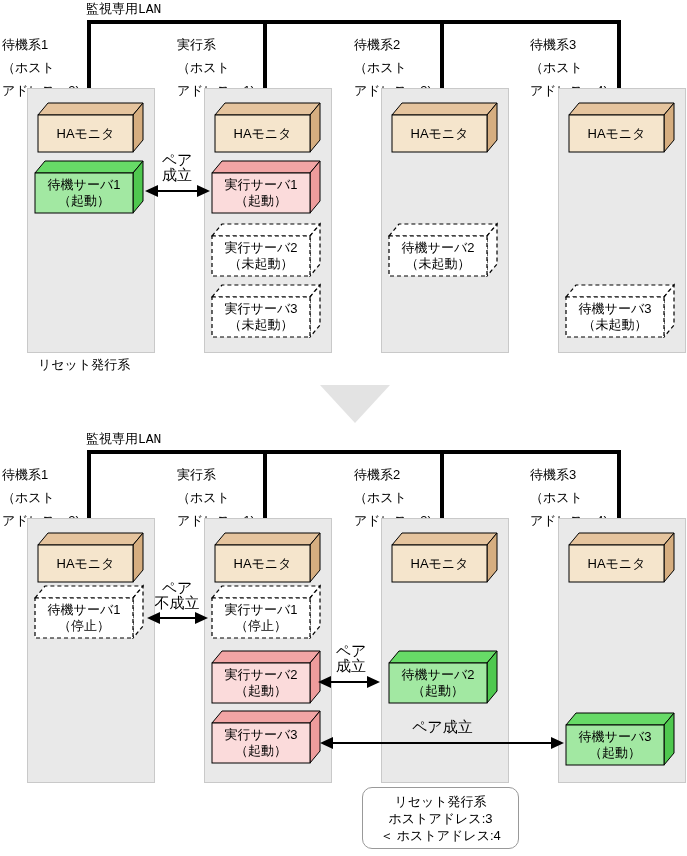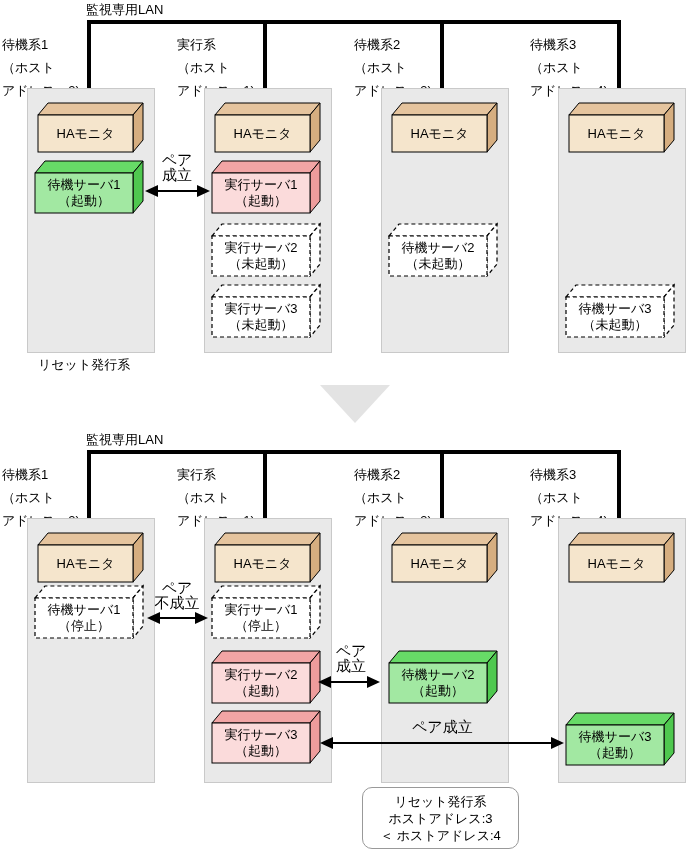--- a/index.html
+++ b/index.html
@@ -1,19 +1,19 @@
 <!DOCTYPE html>
 <html style="--panel: #e9e9e9; --beige-face: #f5e5cc; --beige-top: #e5c49e; --beige-side: #d6ae80; --green-face: #a2e8a2; --green-top: #67da67; --green-side: #4fc84f; --pink-face: #fbdbdb; --pink-top: #f2a5a5; --pink-side: #ee9c9c;"><head>
 <meta charset="utf-8">
 <style>
   html,body { margin:0; padding:0; background:#fff; }
   body { font-family:"Liberation Sans","DejaVu Sans",sans-serif; color:#000; }
   .canvas { position:relative; width:687px; height:856px; background:#fff; overflow:hidden; }
 
-  .lan-label  { position:absolute; font-size:13px; line-height:15px; white-space:pre; }
+  .lan-label  { position:absolute; font-size:13px; line-height:15px; white-space:pre;font-family:Liberation Mono, monospace; }
   .lan-h      { position:absolute; height:4px; background:#000; }
   .lan-v      { position:absolute; width:4px; height:68px; background:#000; }
 
   .hdr        { position:absolute; font-size:13px; line-height:23px; white-space:pre-line; width:110px; }
 
   .panel      { position:absolute; width:128px; height:265px; background:var(--panel,#e9e9e9);
                 border:1px solid #c9c9c9; box-sizing:border-box; }
 
   .box        { position:absolute; }
   .box svg    { display:block; }

